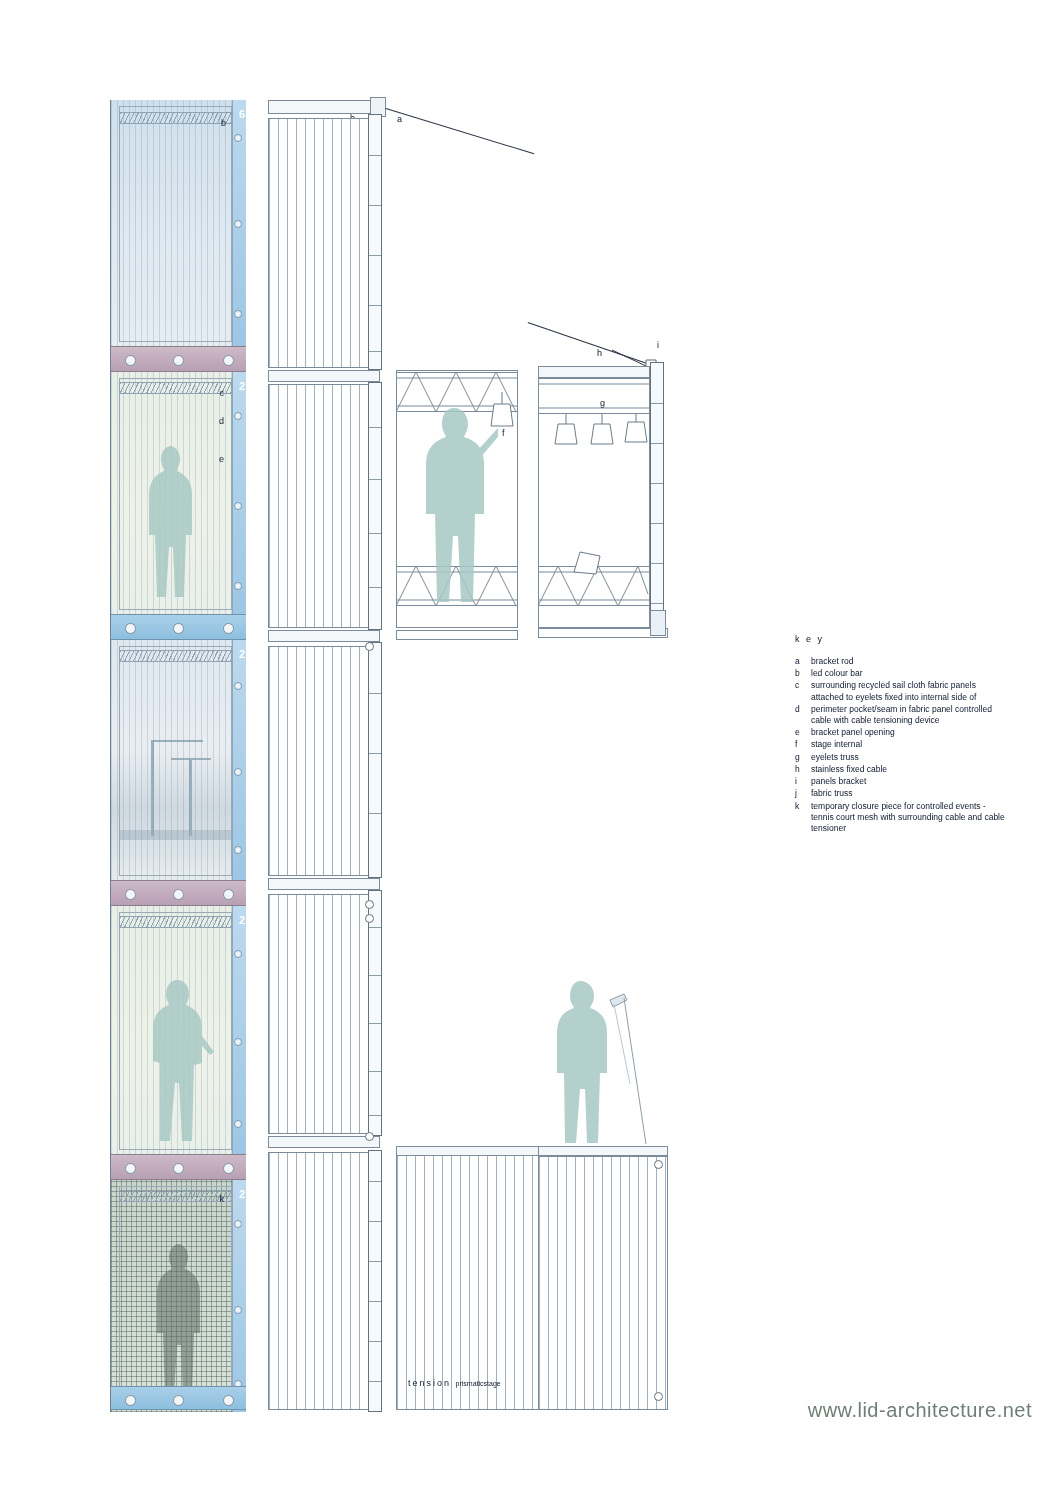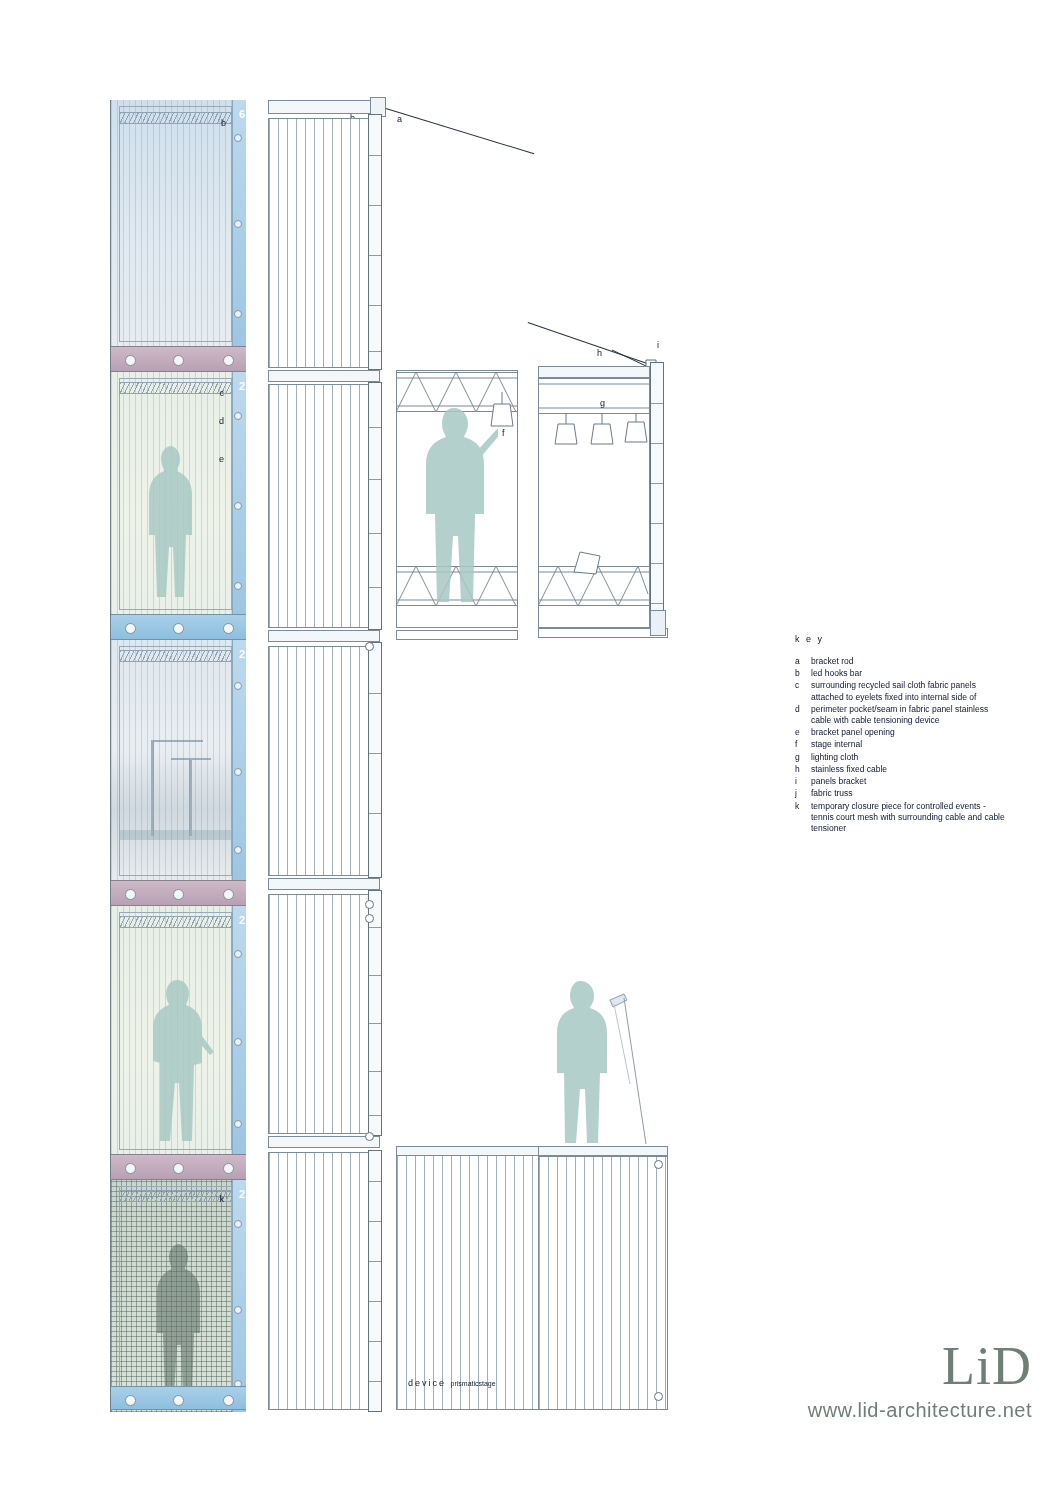--- a/index.html
+++ b/index.html
@@ -525,63 +525,62 @@
 
   <div id="key-block">
     <div id="key-title">k e y</div>
 
     <div class="key-row">
       <div class="key-letter">a</div>
       <div class="key-text">bracket rod</div>
     </div>
     <div class="key-row">
       <div class="key-letter">b</div>
-      <div class="key-text">led hooks bar</div>
+      <div class="key-text">led colour bar</div>
     </div>
     <div class="key-row">
       <div class="key-letter">c</div>
       <div class="key-text">surrounding recycled sail cloth fabric panels attached to eyelets fixed into internal side of</div>
     </div>
     <div class="key-row">
       <div class="key-letter">d</div>
-      <div class="key-text">perimeter pocket/seam in fabric panel stainless cable with cable tensioning device</div>
+      <div class="key-text">perimeter pocket/seam in fabric panel controlled cable with cable tensioning device</div>
     </div>
     <div class="key-row">
       <div class="key-letter">e</div>
       <div class="key-text">bracket panel opening</div>
     </div>
     <div class="key-row">
       <div class="key-letter">f</div>
       <div class="key-text">stage internal</div>
     </div>
     <div class="key-row">
       <div class="key-letter">g</div>
-      <div class="key-text">lighting cloth</div>
+      <div class="key-text">eyelets truss</div>
     </div>
     <div class="key-row">
       <div class="key-letter">h</div>
       <div class="key-text">stainless fixed cable</div>
     </div>
     <div class="key-row">
       <div class="key-letter">i</div>
       <div class="key-text">panels bracket</div>
     </div>
     <div class="key-row">
       <div class="key-letter">j</div>
       <div class="key-text">fabric truss</div>
     </div>
     <div class="key-row">
       <div class="key-letter">k</div>
       <div class="key-text">temporary closure piece for controlled events - tennis court mesh with surrounding cable and cable tensioner</div>
     </div>
   </div>
 
   <div id="detail-caption">
-    <span>device</span>
+    <span>tension</span>
     <span class="sub">prismaticstage</span>
   </div>
 
   <div id="brand">
-    <div id="brand-mark">LiD</div>
     <div id="brand-url">www.lid-architecture.net</div>
   </div>
 
 </div>
 
 </body></html>

